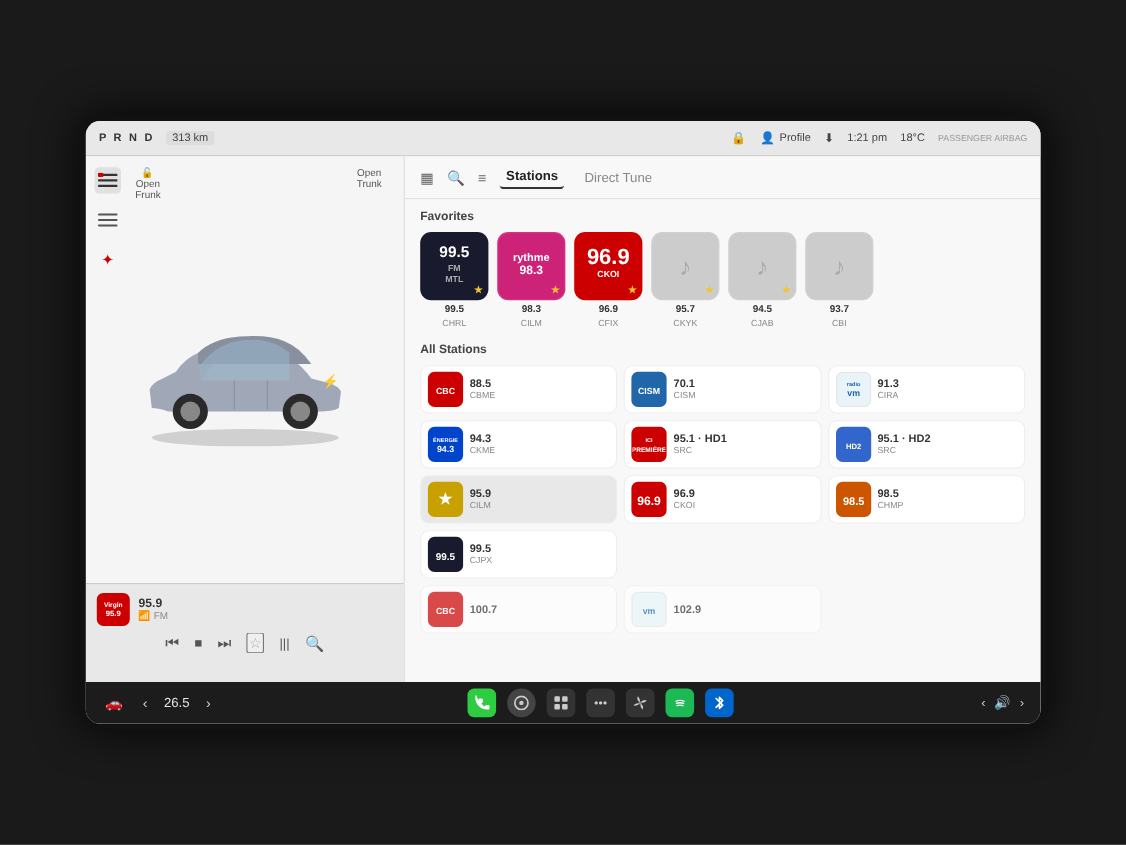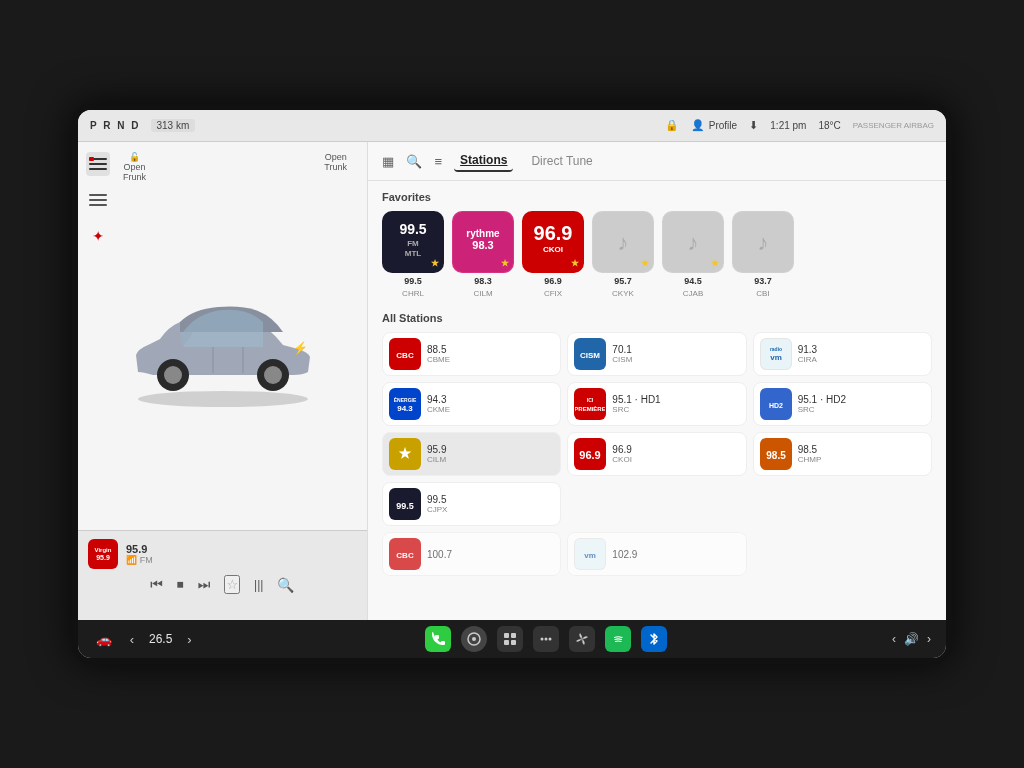--- a/index.html
+++ b/index.html
@@ -297,21 +297,20 @@
       color: #888;
       padding: 3px 6px;
       cursor: pointer;
       border-radius: 4px;
     }
 
     .radio-tab.active {
       color: #222;
       font-weight: 600;
       border-bottom: 2px solid #333;
-      text-decoration: underline;
     }
 
     .radio-content {
       flex: 1;
       overflow-y: auto;
       padding: 10px 14px;
     }
 
     .radio-content::-webkit-scrollbar { width: 3px; }
     .radio-content::-webkit-scrollbar-track { background: transparent; }
@@ -418,21 +417,21 @@
     .st-logo.chmp { background: #cc5500; }
     .st-logo.s995 { background: #1a1a2e; }
 
     .st-info {
       display: flex;
       flex-direction: column;
     }
 
     .st-freq {
       font-size: 10px;
-      font-weight: 400;
+      font-weight: 700;
       color: #333;
     }
 
     .st-call {
       font-size: 8px;
       color: #888;
     }
 
   </style>
 </head>

